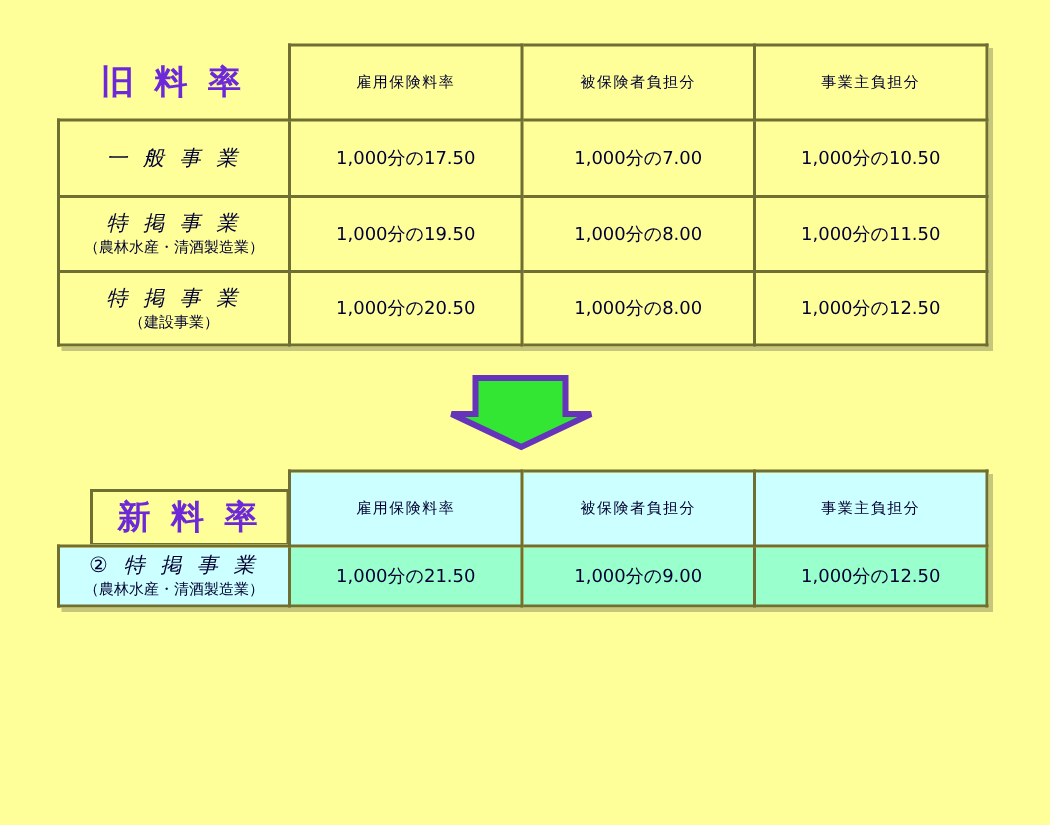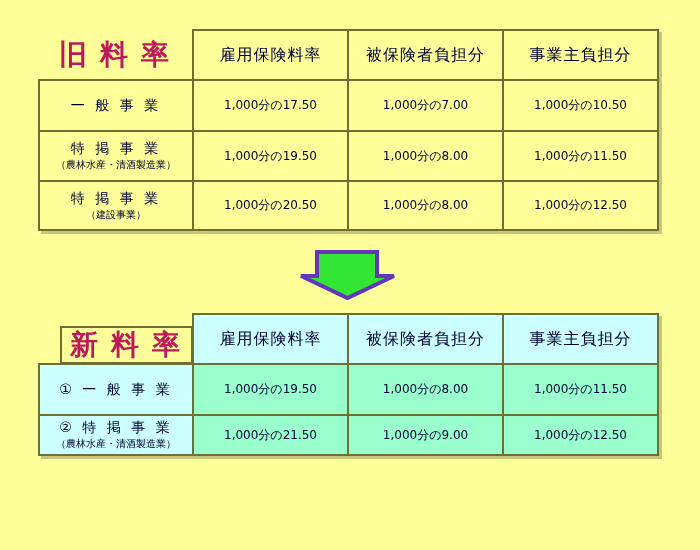--- a/index.html
+++ b/index.html
@@ -12,26 +12,25 @@
   table.tbl {
     position:absolute; border-collapse:collapse; table-layout:fixed;
     box-shadow:3px 3px 0 rgba(128,128,88,0.45);
   }
   .tbl td {
     border:2px solid #6F6F33; text-align:center; vertical-align:middle;
     padding:0; font-size:13px; color:#000033; overflow:hidden;
   }
   td.title-cell { border:none; background:transparent; box-shadow:none; }
   .title-text {
-    font-size:28px; font-weight:bold; color:#be185d; letter-spacing:3px;
+    font-size:22px; font-weight:bold; color:#6d28d9; letter-spacing:3px;
     white-space:nowrap;
-    font-family:Liberation Serif, serif;
   }
-  td.hdr { font-size:16px; letter-spacing:1px; }
-  td.lbl .main { font-size:14px; letter-spacing:3px; white-space:nowrap; }
+  td.hdr { font-size:10px; letter-spacing:1px; }
+  td.lbl .main { font-size:14px; letter-spacing:3px; white-space:nowrap;font-style:italic; }
   td.lbl .sub  { font-size:10px; letter-spacing:0; white-space:nowrap;text-align:center; }
   td.val { font-size:12px; letter-spacing:0; }
 
   
   .old td { background:#FFFF99; }
   .old td.title-cell { background:transparent; }
 
   
   .new td.hdr { background:#CCFFFF; }
   .new td.lbl { background:#CCFFFF; }
@@ -115,29 +114,20 @@
         <tr style="height:50px">
       <td class="title-cell">
         <div class="newtitle-box">
           <span class="title-text">新 料 率</span>
         </div>
       </td>
       <td class="hdr">雇用保険料率</td>
       <td class="hdr">被保険者負担分</td>
       <td class="hdr">事業主負担分</td>
     </tr>
-    <tr style="height:51px">
-      <td class="lbl">
-        <div class="main">① 一 般 事 業</div>
-        <div class="sub"></div>
-      </td>
-      <td class="val">1,000分の19.50</td>
-      <td class="val">1,000分の8.00</td>
-      <td class="val">1,000分の11.50</td>
-    </tr>
     <tr style="height:40px">
       <td class="lbl">
         <div class="main">② 特 掲 事 業</div>
         <div class="sub">（農林水産・清酒製造業）</div>
       </td>
       <td class="val">1,000分の21.50</td>
       <td class="val">1,000分の9.00</td>
       <td class="val">1,000分の12.50</td>
     </tr>
   </tbody>

